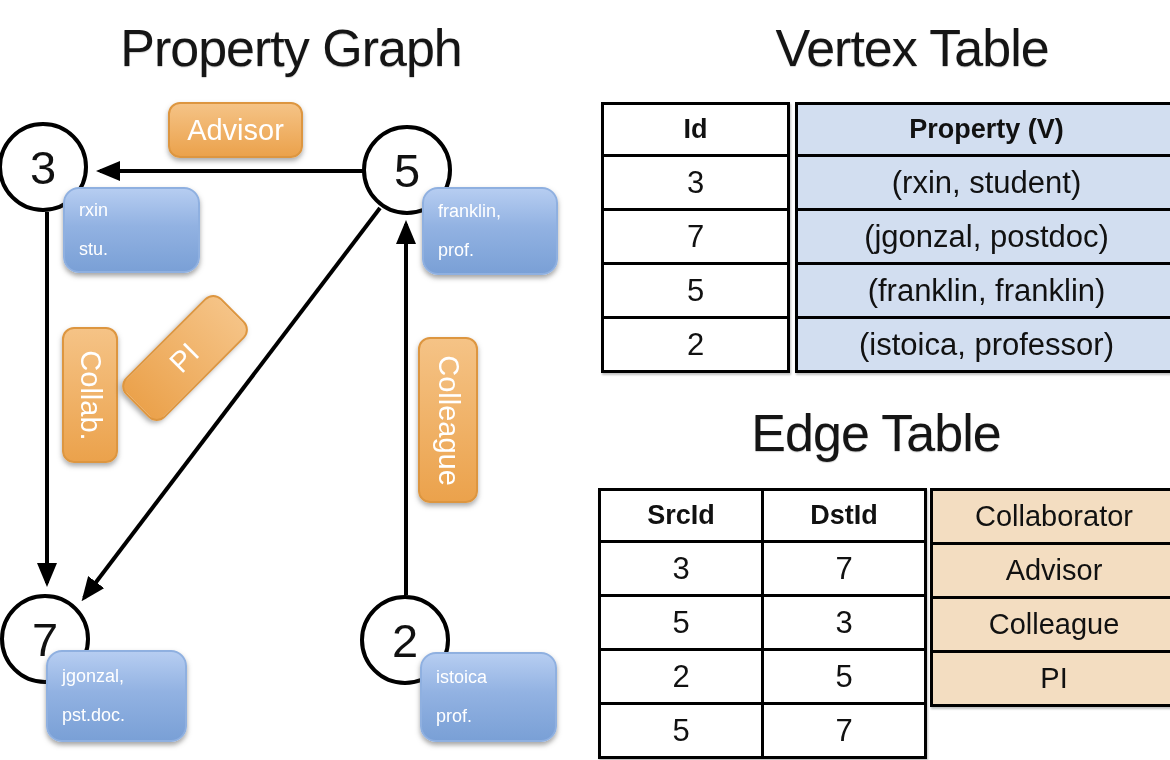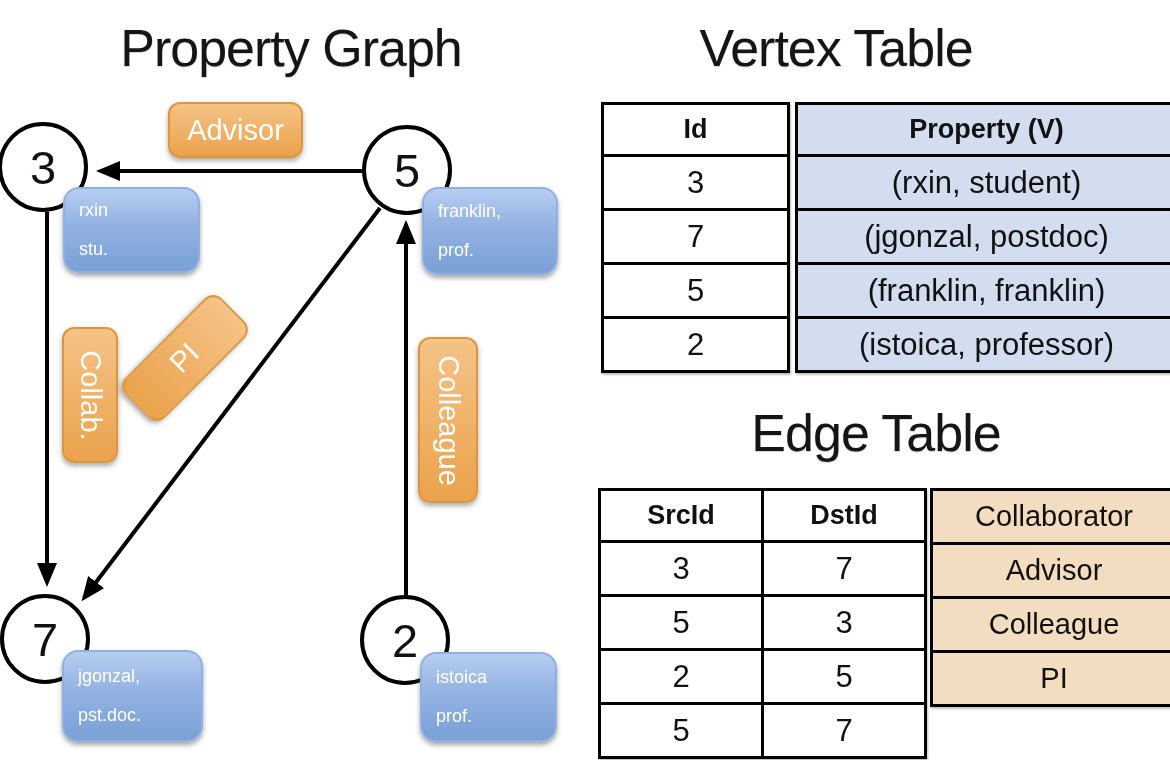--- a/index.html
+++ b/index.html
@@ -59,21 +59,21 @@
   .bluecol{background:#d2def0;}
   .orangecol{background:#f3ddc1;}
   .whitecol{background:#fff;}
 </style>
 </head>
 <body>
 
 <div id="stage">
 
   <div class="title" style="left:91px;top:18px;width:400px;">Property Graph</div>
-  <div class="title" style="left:636px;top:18px;width:400px;">Vertex Table</div>
+  <div class="title" style="left:712px;top:18px;width:400px;">Vertex Table</div>
   <div class="title" style="left:676px;top:403px;width:400px;">Edge Table</div>
 
   <svg id="edges" width="585" height="760" viewBox="0 0 585 760">
     <defs>
       <marker id="arrow" viewBox="0 0 6 5" refX="5" refY="2.5" markerWidth="6" markerHeight="5" orient="auto">
         <path d="M0,0 L6,2.5 L0,5 Z" fill="#000"></path>
       </marker>
     </defs>
     <line x1="363" y1="171" x2="100" y2="171" marker-end="url(#arrow)"></line>
     <line x1="47" y1="212" x2="47" y2="583" marker-end="url(#arrow)"></line>
@@ -95,21 +95,21 @@
   </div>
 
   <div class="vbox" style="left:63px;top:187px;width:137px;height:86px;">
     <span>rxin</span>
     <span>stu.</span>
   </div>
   <div class="vbox" style="left:422px;top:187px;width:136px;height:88px;">
     <span>franklin,</span>
     <span>prof.</span>
   </div>
-  <div class="vbox" style="left:62px;top:650px;width:141px;height:92px;">
+  <div class="vbox" style="left:46px;top:650px;width:141px;height:92px;">
     <span>jgonzal,</span>
     <span>pst.doc.</span>
   </div>
   <div class="vbox" style="left:420px;top:652px;width:137px;height:90px;">
     <span>istoica</span>
     <span>prof.</span>
   </div>
 
   <div class="ebox" style="left:168px;top:102px;width:135px;height:56px;">
     <span>Advisor</span>

